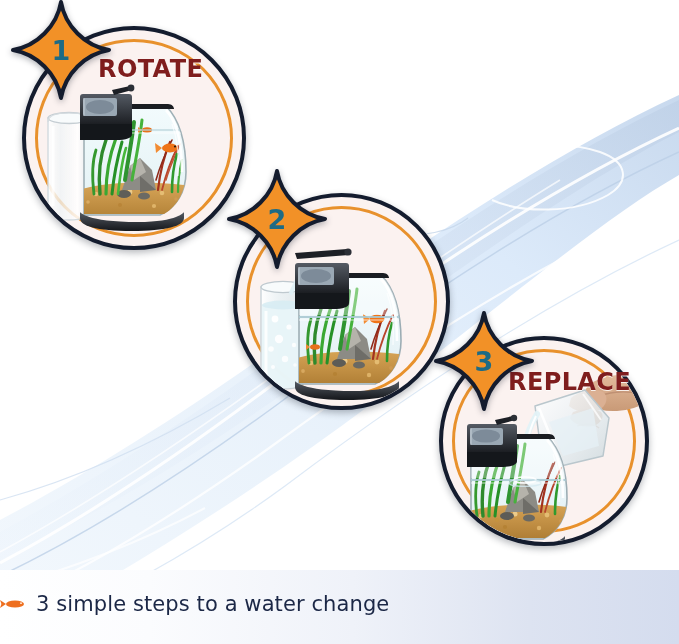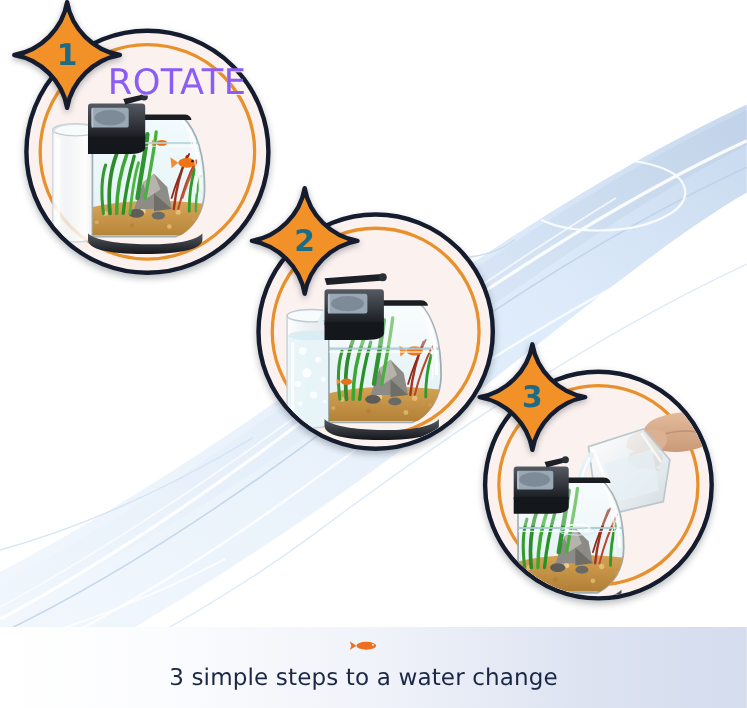--- a/index.html
+++ b/index.html
@@ -23,24 +23,23 @@
   
   .bottom-strip {
     position: absolute;
     left: 0; right: 0; bottom: 0;
     height: 74px;
     background: linear-gradient(to right,
        #ffffff 0%, #fbfcfe 22%, #eff2f9 52%, #dde3f1 78%, #d4dcee 100%);
   }
   .caption-row {
     position: absolute;
-    left: 0; right: 18px; bottom: 16px;
+    left: 0; right: 18px; bottom: 28px;
     display: flex; align-items: center; justify-content: flex-start;
     gap: 10px;
-    flex-direction: column;
   }
   .fish-icon { width: 26px; height: 14px; flex: 0 0 auto; display:block; }
   .caption-text {
     font-size: 21px;
     color: #1b2746;
     letter-spacing: .1px;
     white-space: nowrap;
     font-family: "DejaVu Sans", sans-serif;
   }
 
@@ -64,23 +63,23 @@
     border: 3px solid #e8912c;
   }
   .step .clip {
     position: absolute; inset: 0;
     border-radius: 50%;
     overflow: hidden;
   }
 
   .step-title {
     position: absolute;
-    font-size: 32px;
-    font-weight: normal;
-    color: #8b5cf6;
+    font-size: 24px;
+    font-weight: bold;
+    color: #7f1d1d;
     letter-spacing: .4px;
     white-space: nowrap;
     font-family: "DejaVu Sans", sans-serif;
     text-shadow: 0 1px 0 rgba(255,255,255,.8);
   }
 
   .badge {
     position: absolute;
     width: 104px; height: 104px;
   }
@@ -520,20 +519,21 @@
             <path d="M52,80 L70,76 L72,80 L54,85 Z" fill="#1d2026"></path>
             <circle cx="71" cy="78" r="3.2" fill="#2b2f36"></circle>
             <path d="M24,112 L74,112 L74,121 C74,125 68,127 58,127
                      L24,127 Z" fill="#14171b"></path>
             <path d="M28,88 L28,105" stroke="#cfd8de" stroke-width="1.4" opacity=".6"></path>
           </g>
         </svg>
       </div>
     </div>
 
+    <div class="step-title" style="left:69px; top:32px;">REPLACE</div>
 
     <div class="badge" style="left:-7px; top:-27px;">
       <svg viewBox="0 0 104 104">
         <path d="M52,4 C56,28 76,48 100,52 C76,56 56,76 52,100
                  C48,76 28,56 4,52 C28,48 48,28 52,4 Z" fill="#f29127" stroke="#141c2e" stroke-width="4" stroke-linejoin="round"></path>
       </svg>
       <div class="badge-num">3</div>
     </div>
   </div>
 

